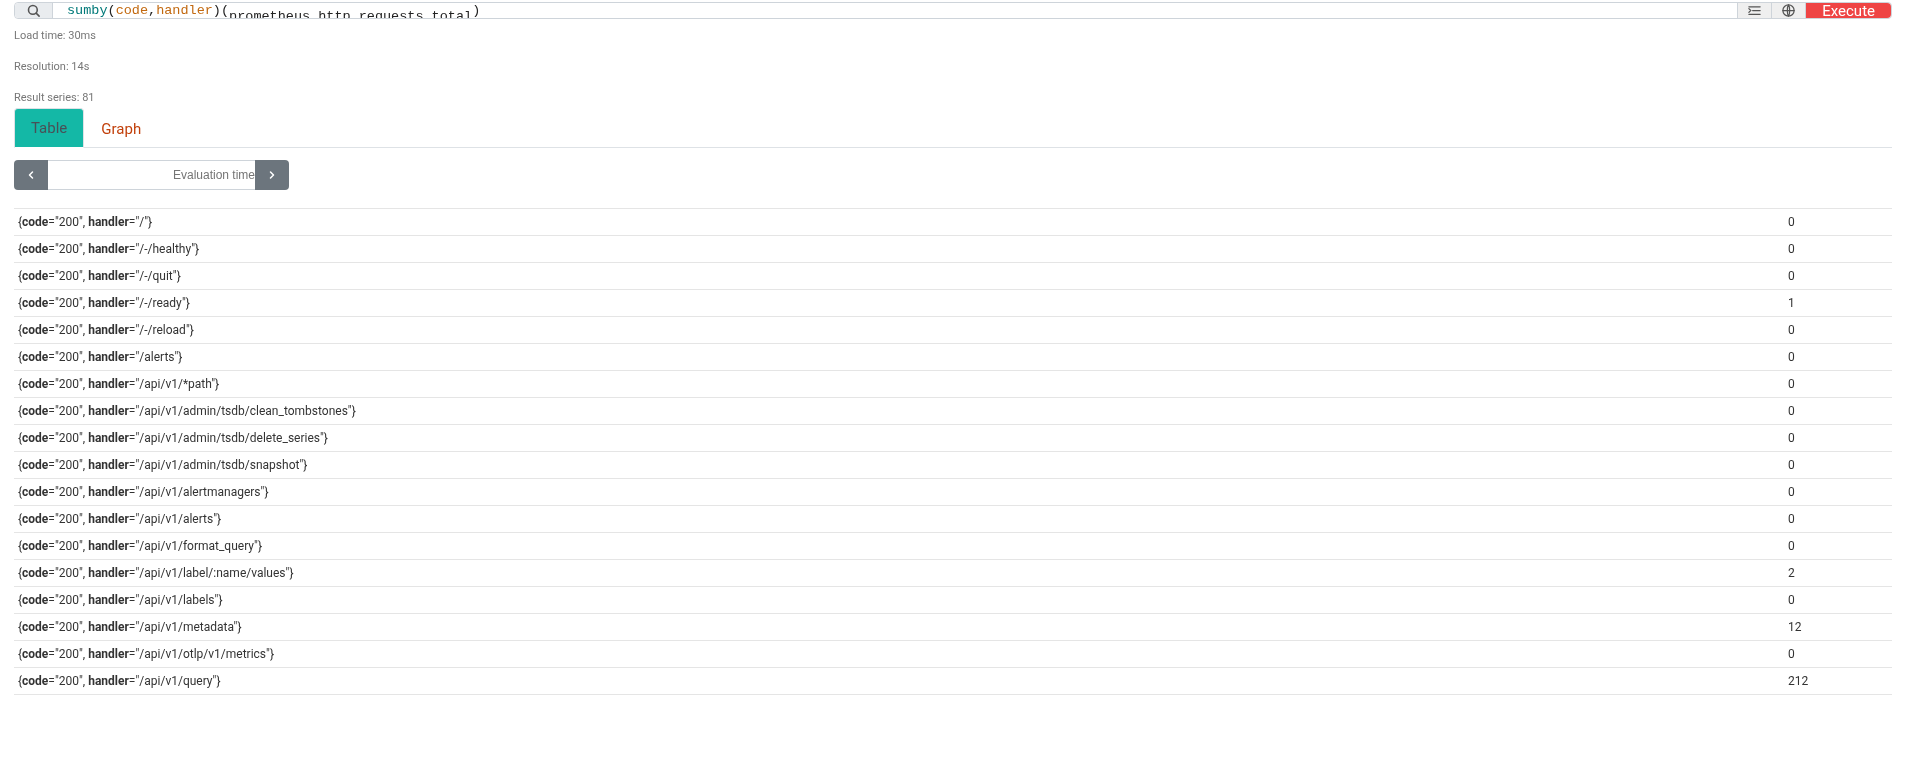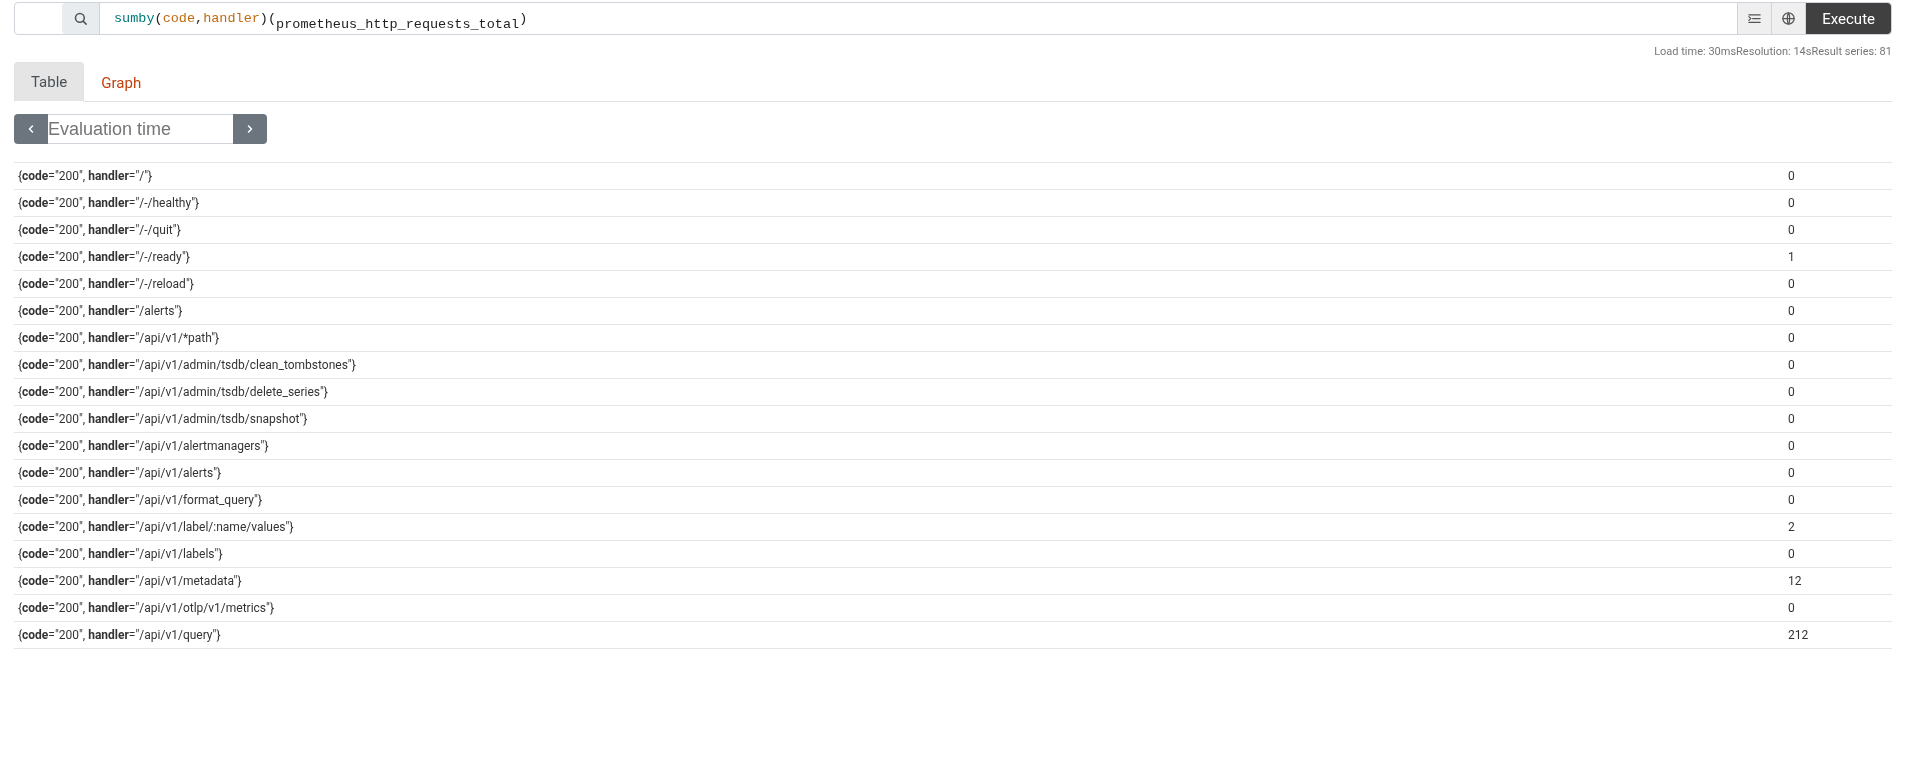--- a/index.html
+++ b/index.html
@@ -9,22 +9,21 @@
     color: #333;
     background: #fff;
     padding: 0 14px;
   }
   .query-bar {
     display: flex;
     align-items: stretch;
     border: 1px solid #ced4da;
     border-radius: 4px;
     margin-top: 2px;
-    height: 33px;
-    padding-left: 47px;
+    height: 17px;
   }
   .search-icon-wrap {
     width: 38px;
     display: flex;
     align-items: center;
     justify-content: center;
     background: #e9ecef;
     border-right: 1px solid #ced4da;
     border-top-left-radius: 4px;
     border-bottom-left-radius: 4px;
@@ -51,34 +50,36 @@
     justify-content: center;
     border-left: 1px solid #ced4da;
     background: #efefef;
     cursor: pointer;
   }
   .execute-btn {
     padding: 0 16px;
     display: flex;
     align-items: center;
     justify-content: center;
-    background: #404040;
+    background: #ef4444;
     color: #fff;
     border-top-right-radius: 4px;
     border-bottom-right-radius: 4px;
     font-size: 15px;
     cursor: pointer;
     border-left: 1px solid #ced4da;
   }
   .stats-row {
     display: flex;
     justify-content: flex-end;
+    gap: 18px;
     font-size: 11px;
     color: #777;
     margin-top: 10px;
+    flex-direction: column;
   }
   .tabs-row {
     display: flex;
     align-items: flex-end;
     border-bottom: 1px solid #dee2e6;
     margin-top: 4px;
   }
   .tab {
     padding: 10px 16px;
     font-size: 15px;
@@ -87,46 +88,46 @@
     border: 1px solid transparent;
     border-bottom: none;
     margin-bottom: -1px;
   }
   .tab.active {
     color: #495057;
     border-color: #dee2e6;
     border-bottom: 1px solid #fff;
     border-top-left-radius: 4px;
     border-top-right-radius: 4px;
-    background: #e5e5e5;
+    background: #14b8a6;
   }
   .eval-row {
     display: flex;
     margin-top: 12px;
   }
   .nav-btn {
     width: 34px;
     height: 30px;
     background: #6c757d;
     color: #fff;
     display: flex;
     align-items: center;
     justify-content: center;
     cursor: pointer;
   }
   .nav-btn.left { border-top-left-radius: 4px; border-bottom-left-radius: 4px; }
   .nav-btn.right { border-top-right-radius: 4px; border-bottom-right-radius: 4px; }
   .eval-input {
-    width: 185px;
+    width: 207px;
     height: 30px;
     border: 1px solid #ced4da;
     border-left: none;
     border-right: none;
-    text-align: left;
-    font-size: 18px;
+    text-align: right;
+    font-size: 12px;
     color: #999;
     outline: none;
   }
   .results {
     margin-top: 18px;
     border-top: 1px solid #e5e5e5;
   }
   .result-row {
     display: flex;
     align-items: center;

